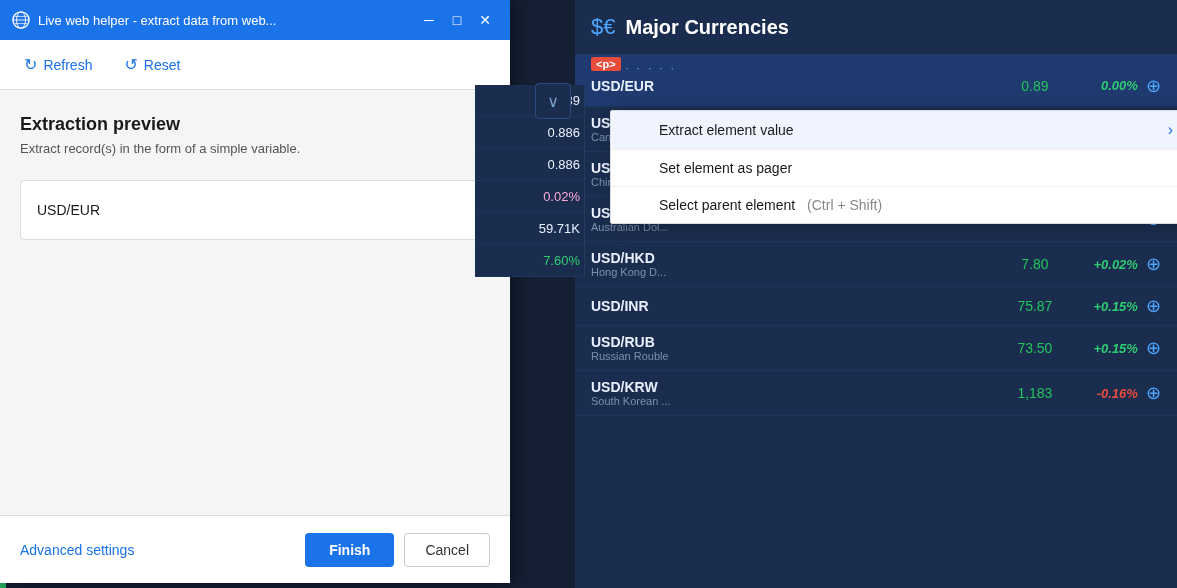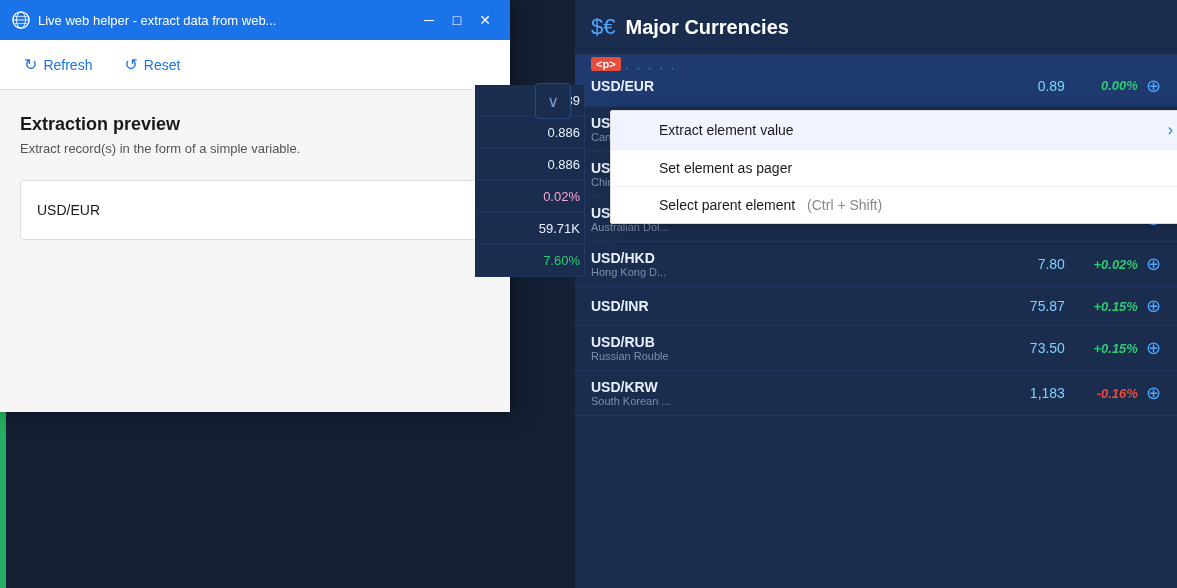--- a/index.html
+++ b/index.html
@@ -69,25 +69,25 @@
       font-size: 14px;
       font-weight: 600;
     }
 
     .currency-sub {
       color: #7a8fad;
       font-size: 11px;
     }
 
     .currency-value {
-      color: #7dd3fc;
+      color: #22c55e;
       font-size: 14px;
       font-weight: 500;
       width: 60px;
-      text-align: right;
+      text-align: center;
     }
 
     .currency-change {
       font-size: 13px;
       font-weight: 600;
       width: 65px;
       text-align: right;
       margin-left: 8px;
       font-style: italic;
     }
@@ -129,21 +129,21 @@
       font-size: 12px;
       letter-spacing: 2px;
     }
 
     
     .dialog-panel {
       position: absolute;
       top: 0;
       left: 0;
       width: 510px;
-      height: 412px;
+      height: 583px;
       background: #f5f5f5;
       border-radius: 0;
       display: flex;
       flex-direction: column;
       box-shadow: 4px 0 20px rgba(0,0,0,0.5);
     }
 
     .dialog-titlebar {
       background: #1a73e8;
       color: white;
@@ -498,20 +498,27 @@
   </div>
 
   <div class="dialog-content">
     <h2 class="extraction-title">Extraction preview</h2>
     <p class="extraction-subtitle">Extract record(s) in the form of a simple variable.</p>
     <div class="preview-box">
       <span class="preview-value">USD/EUR</span>
     </div>
   </div>
 
+  <div class="dialog-footer">
+    <a class="advanced-link">Advanced settings</a>
+    <div class="footer-buttons">
+      <button class="btn-finish">Finish</button>
+      <button class="btn-cancel">Cancel</button>
+    </div>
+  </div>
 </div>
 
 <div class="context-menu">
 
   <div class="context-menu-item active" style="position:relative;">
     <span class="item-label">Extract element value</span>
     <span class="item-arrow">›</span>
 
   </div>
 

